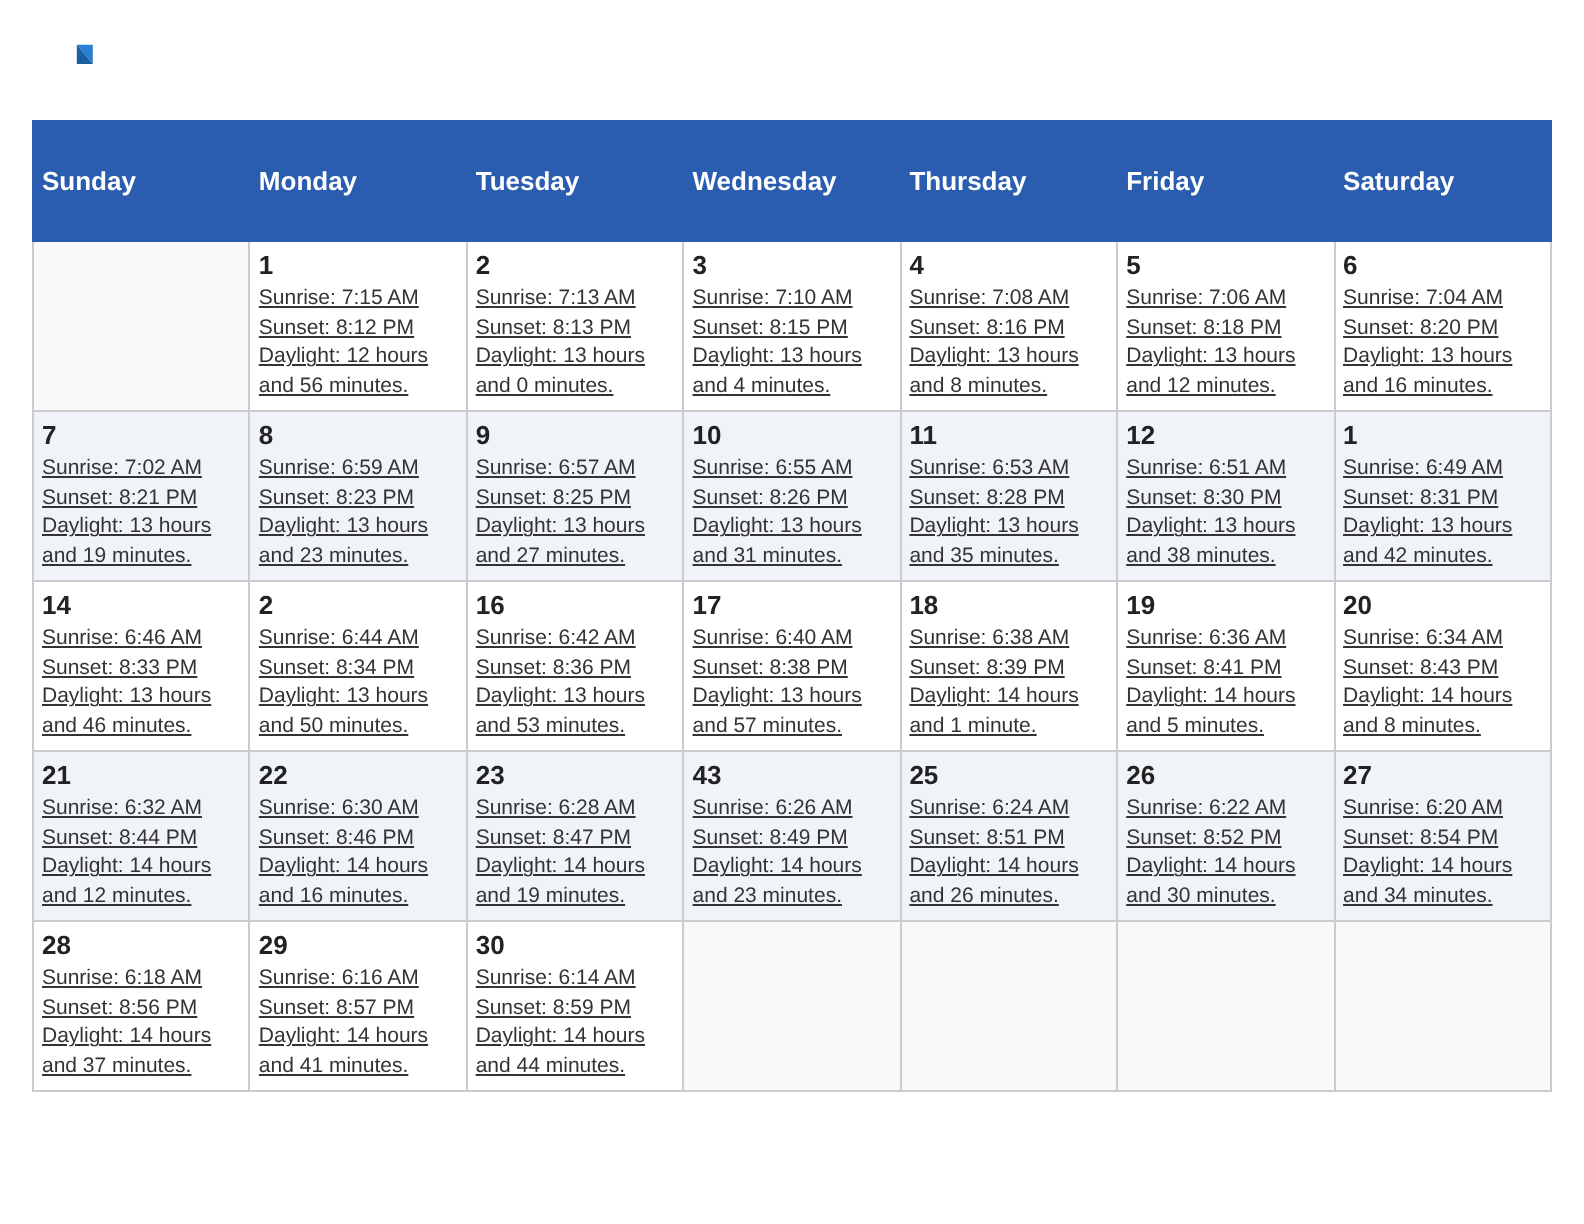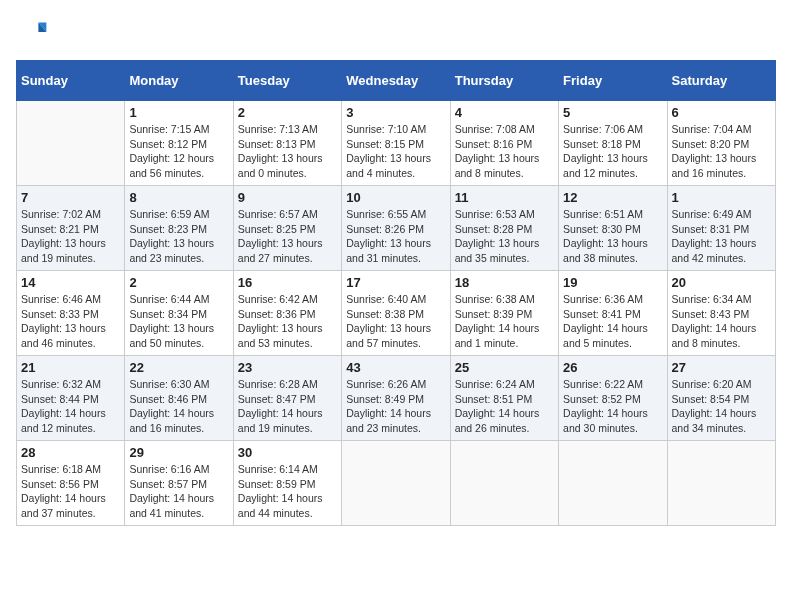--- a/index.html
+++ b/index.html
@@ -43,21 +43,21 @@
       color: #333;
     }
     .calendar {
       width: 100%;
       border-collapse: collapse;
       font-size: 11px;
     }
     .calendar th {
       background: #2a5db0;
       color: #fff;
-      padding: 12px 4px;
+      padding: 22px 4px;
       text-align: left;
       font-size: 13px;
       font-weight: bold;
       border: 1px solid #2a5db0;
     }
     .calendar td {
       border: 1px solid #ccc;
       vertical-align: top;
       padding: 4px;
       height: 85px;
@@ -67,20 +67,21 @@
       font-size: 13px;
       font-weight: bold;
       color: #222;
       display: block;
       margin-bottom: 2px;
     }
     .day-info {
       font-size: 10.5px;
       color: #333;
       line-height: 1.4;
+      text-decoration: underline;
     }
     .empty { background: #f9f9f9; }
     .row-shaded td { background: #f0f4f8; }
   </style>
 </head>
 <body>
 
 <div class="header">
   <div class="logo">
     <svg class="logo-icon" viewBox="0 0 40 40">

